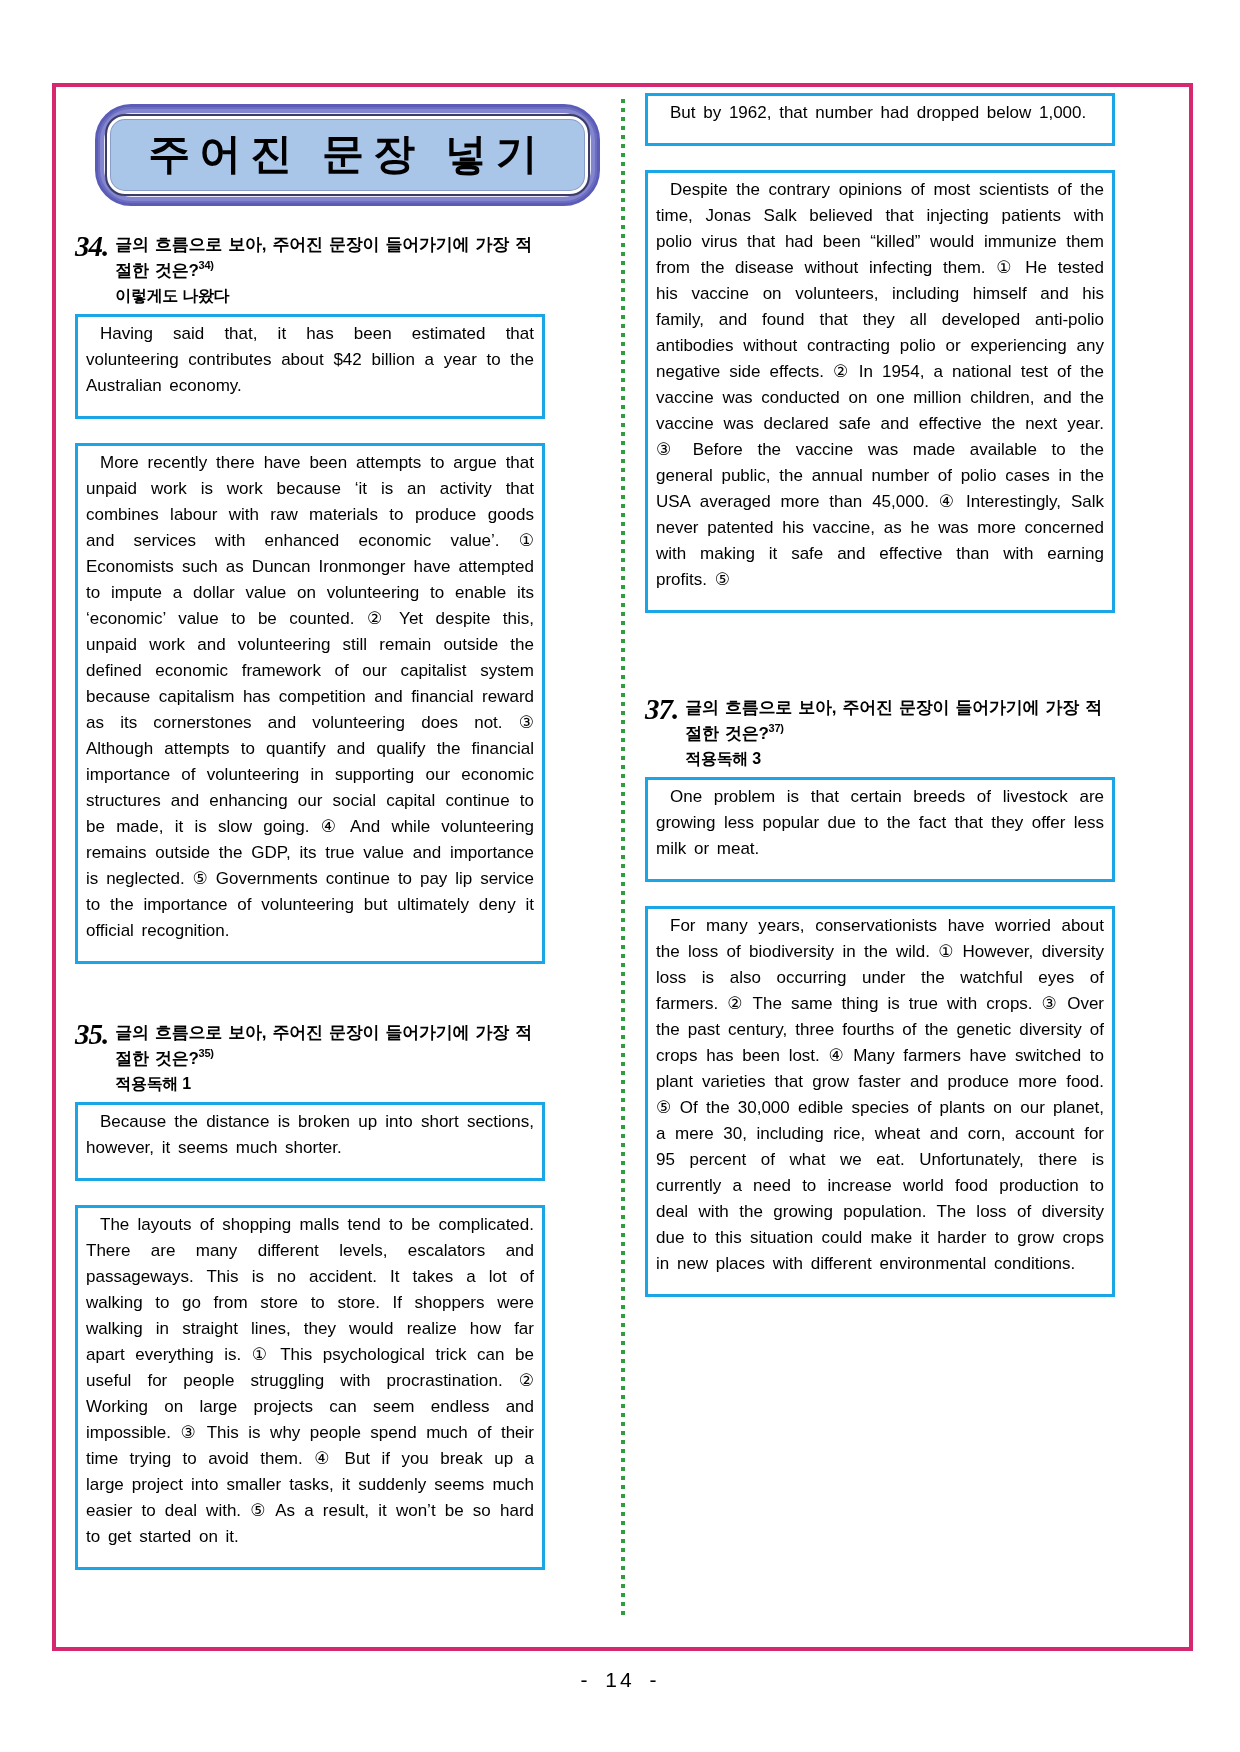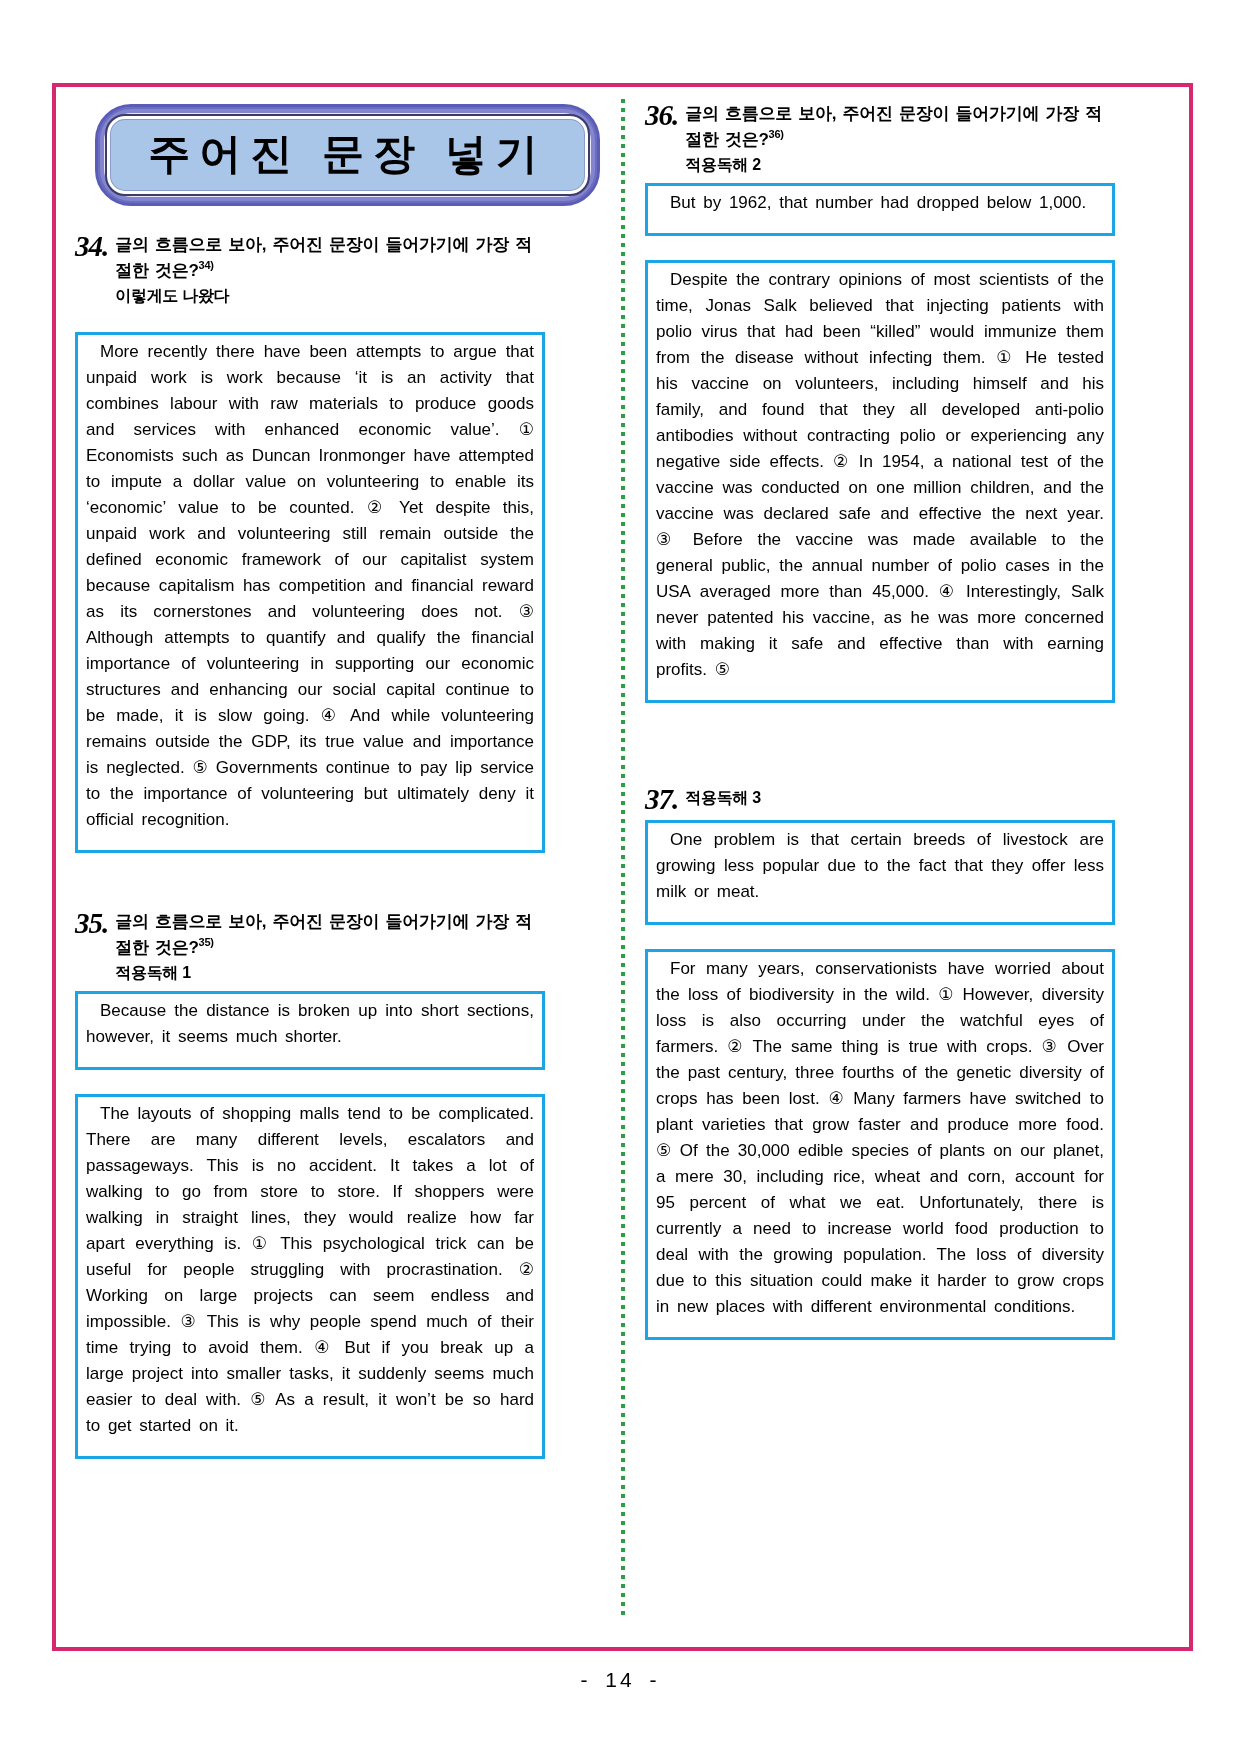--- a/index.html
+++ b/index.html
@@ -90,20 +90,23 @@
         </div>
       </div>
 
       <div class="qheader mt-q34">
         <span class="qnum">34.</span>
         <div class="qtext">
           <div class="qprompt"><span>글의 흐름으로 보아, 주어진 문장이 들어가기에 가장 적절한 것은?</span><sup class="qref">34)</sup></div>
           <div class="qtag">이렇게도 나왔다</div>
         </div>
       </div>
+      <div class="tbox">
+        <p>Having said that, it has been estimated that volunteering contributes about $42 billion a year to the Australian economy.</p>
+      </div>
       <div class="tbox mt-passage">
         <p>More recently there have been attempts to argue that unpaid work is work because ‘it is an activity that combines labour with raw materials to produce goods and services with enhanced economic value’. ① Economists such as Duncan Ironmonger have attempted to impute a dollar value on volunteering to enable its ‘economic’ value to be counted. ② Yet despite this, unpaid work and volunteering still remain outside the defined economic framework of our capitalist system because capitalism has competition and financial reward as its cornerstones and volunteering does not. ③ Although attempts to quantify and qualify the financial importance of volunteering in supporting our economic structures and enhancing our social capital continue to be made, it is slow going. ④ And while volunteering remains outside the GDP, its true value and importance is neglected. ⑤ Governments continue to pay lip service to the importance of volunteering but ultimately deny it official recognition.</p>
       </div>
 
       <div class="qheader mt-q35">
         <span class="qnum">35.</span>
         <div class="qtext">
           <div class="qprompt"><span>글의 흐름으로 보아, 주어진 문장이 들어가기에 가장 적절한 것은?</span><sup class="qref">35)</sup></div>
           <div class="qtag">적용독해 1</div>
         </div>
@@ -112,37 +115,31 @@
         <p>Because the distance is broken up into short sections, however, it seems much shorter.</p>
       </div>
       <div class="tbox mt-passage">
         <p>The layouts of shopping malls tend to be complicated. There are many different levels, escalators and passageways. This is no accident. It takes a lot of walking to go from store to store. If shoppers were walking in straight lines, they would realize how far apart everything is. ① This psychological trick can be useful for people struggling with procrastination. ② Working on large projects can seem endless and impossible. ③ This is why people spend much of their time trying to avoid them. ④ But if you break up a large project into smaller tasks, it suddenly seems much easier to deal with. ⑤ As a result, it won’t be so hard to get started on it.</p>
       </div>
 
     </div>
 
     <div class="col col-right">
 
-      <div class="qheader mt-q36">
-        <span class="qnum">36.</span>
-        <div class="qtext">
-          <div class="qprompt"><span>글의 흐름으로 보아, 주어진 문장이 들어가기에 가장 적절한 것은?</span><sup class="qref">36)</sup></div>
-          <div class="qtag">적용독해 2</div>
-        </div>
-      </div>
       <div class="tbox">
         <p>But by 1962, that number had dropped below 1,000.</p>
       </div>
       <div class="tbox mt-passage">
         <p>Despite the contrary opinions of most scientists of the time, Jonas Salk believed that injecting patients with polio virus that had been “killed” would immunize them from the disease without infecting them. ① He tested his vaccine on volunteers, including himself and his family, and found that they all developed anti-polio antibodies without contracting polio or experiencing any negative side effects. ② In 1954, a national test of the vaccine was conducted on one million children, and the vaccine was declared safe and effective the next year. ③ Before the vaccine was made available to the general public, the annual number of polio cases in the USA averaged more than 45,000. ④ Interestingly, Salk never patented his vaccine, as he was more concerned with making it safe and effective than with earning profits. ⑤</p>
       </div>
 
       <div class="qheader mt-q37">
         <span class="qnum">37.</span>
         <div class="qtext">
+          <div class="qprompt"><span>글의 흐름으로 보아, 주어진 문장이 들어가기에 가장 적절한 것은?</span><sup class="qref">37)</sup></div>
           <div class="qtag">적용독해 3</div>
         </div>
       </div>
       <div class="tbox">
         <p>One problem is that certain breeds of livestock are growing less popular due to the fact that they offer less milk or meat.</p>
       </div>
       <div class="tbox mt-passage">
         <p>For many years, conservationists have worried about the loss of biodiversity in the wild. ① However, diversity loss is also occurring under the watchful eyes of farmers. ② The same thing is true with crops. ③ Over the past century, three fourths of the genetic diversity of crops has been lost. ④ Many farmers have switched to plant varieties that grow faster and produce more food. ⑤ Of the 30,000 edible species of plants on our planet, a mere 30, including rice, wheat and corn, account for 95 percent of what we eat. Unfortunately, there is currently a need to increase world food production to deal with the growing population. The loss of diversity due to this situation could make it harder to grow crops in new places with different environmental conditions.</p>
       </div>
 

